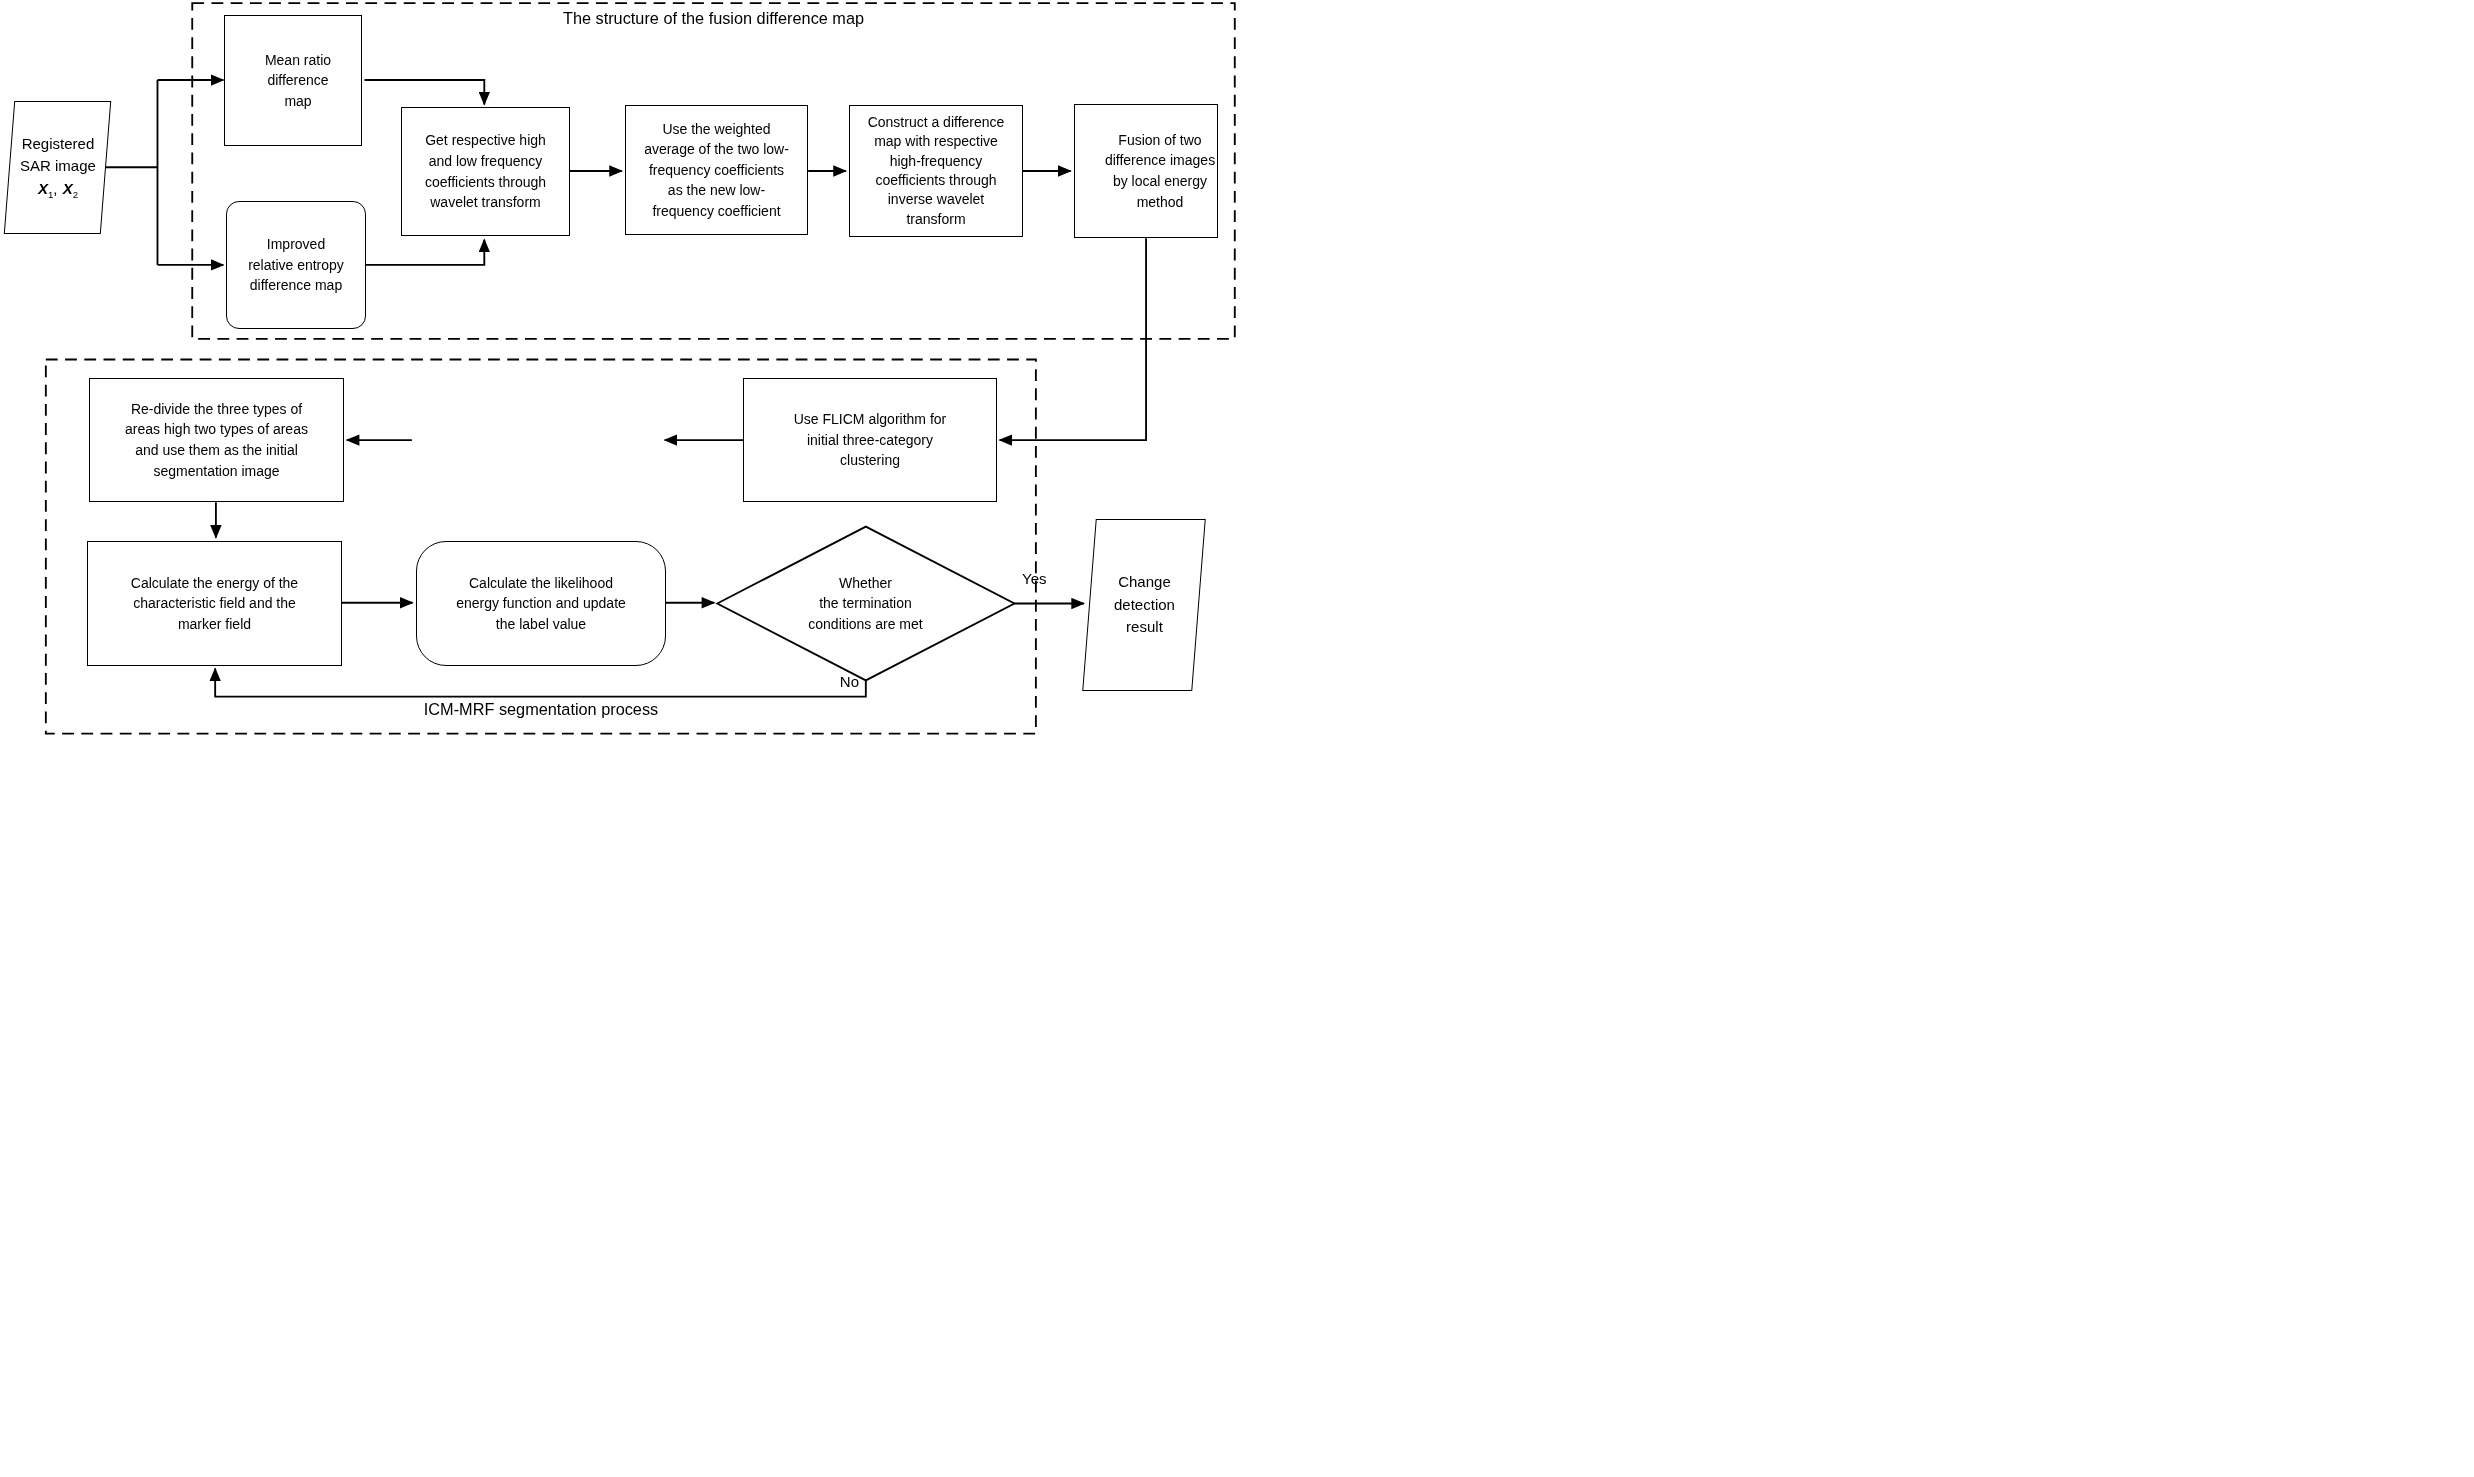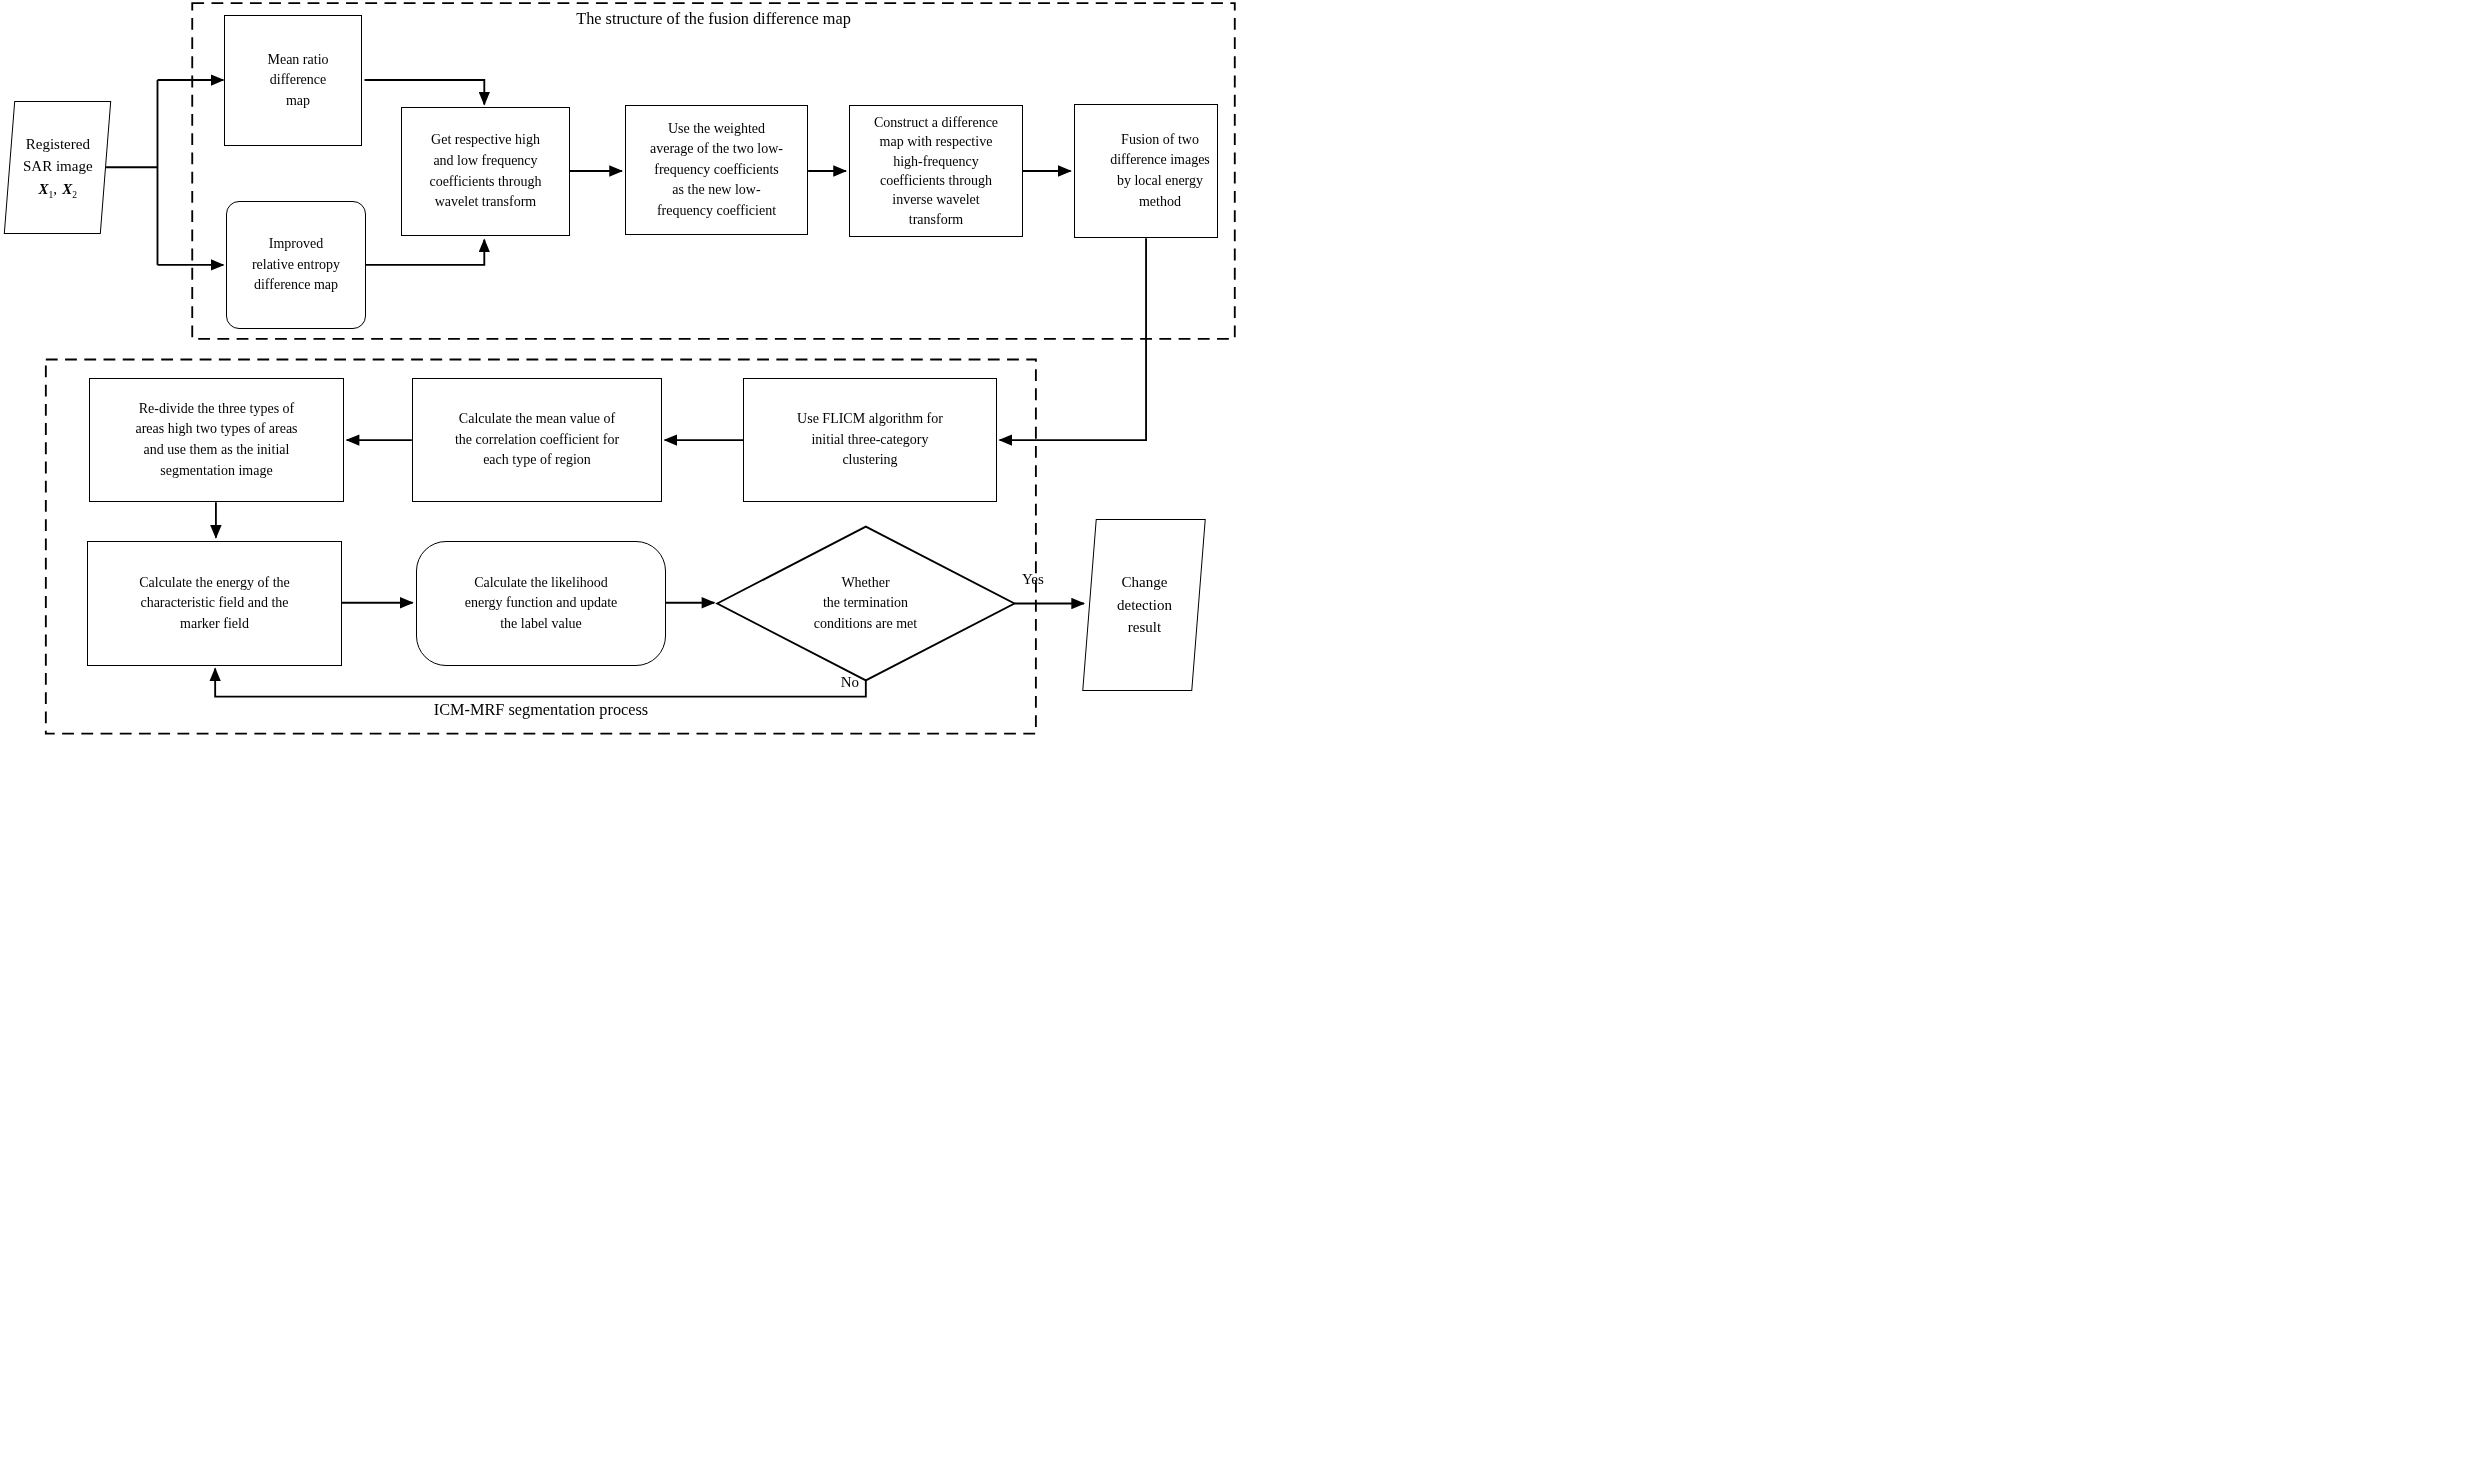--- a/index.html
+++ b/index.html
@@ -1,20 +1,20 @@
 <!DOCTYPE html>
 <html style="font-size:12px"><head>
 <meta charset="utf-8">
 <style>
   html,body { margin:0; padding:0; background:#ffffff; }
   #canvas {
     position:relative;
     width:1237px; height:739px;
     background:#ffffff;
-    font-family:Liberation Serif, serif;
+    font-family:Liberation Sans, sans-serif;
     color:#000;
     overflow:hidden;
   }
   #wires { position:absolute; left:0; top:0; width:1237px; height:739px; }
   .box {
     position:absolute;
     border:1.8px solid #000;
     background:#fff;
     display:flex; align-items:center; justify-content:center;
     text-align:center;
@@ -138,23 +138,20 @@
 
   <div class="box" style="left:1074px; top:104px; width:144px; height:134px;padding-left:28px;">Fusion of two
 difference images
 by local energy
 method</div>
 
   <div class="box" style="left:743px; top:378px; width:254px; height:124px;">Use FLICM algorithm for
 initial three-category
 clustering</div>
 
-  <div class="box" style="left:412px; top:378px; width:250px; height:124px;">Calculate the mean value of
-the correlation coefficient for
-each type of region</div>
 
   <div class="box" style="left:89px; top:378px; width:255px; height:124px;">Re-divide the three types of
 areas high two types of areas
 and use them as the initial
 segmentation image</div>
 
   <div class="box" style="left:87px; top:541px; width:255px; height:125px;">Calculate the energy of the
 characteristic field and the
 marker field</div>
 

